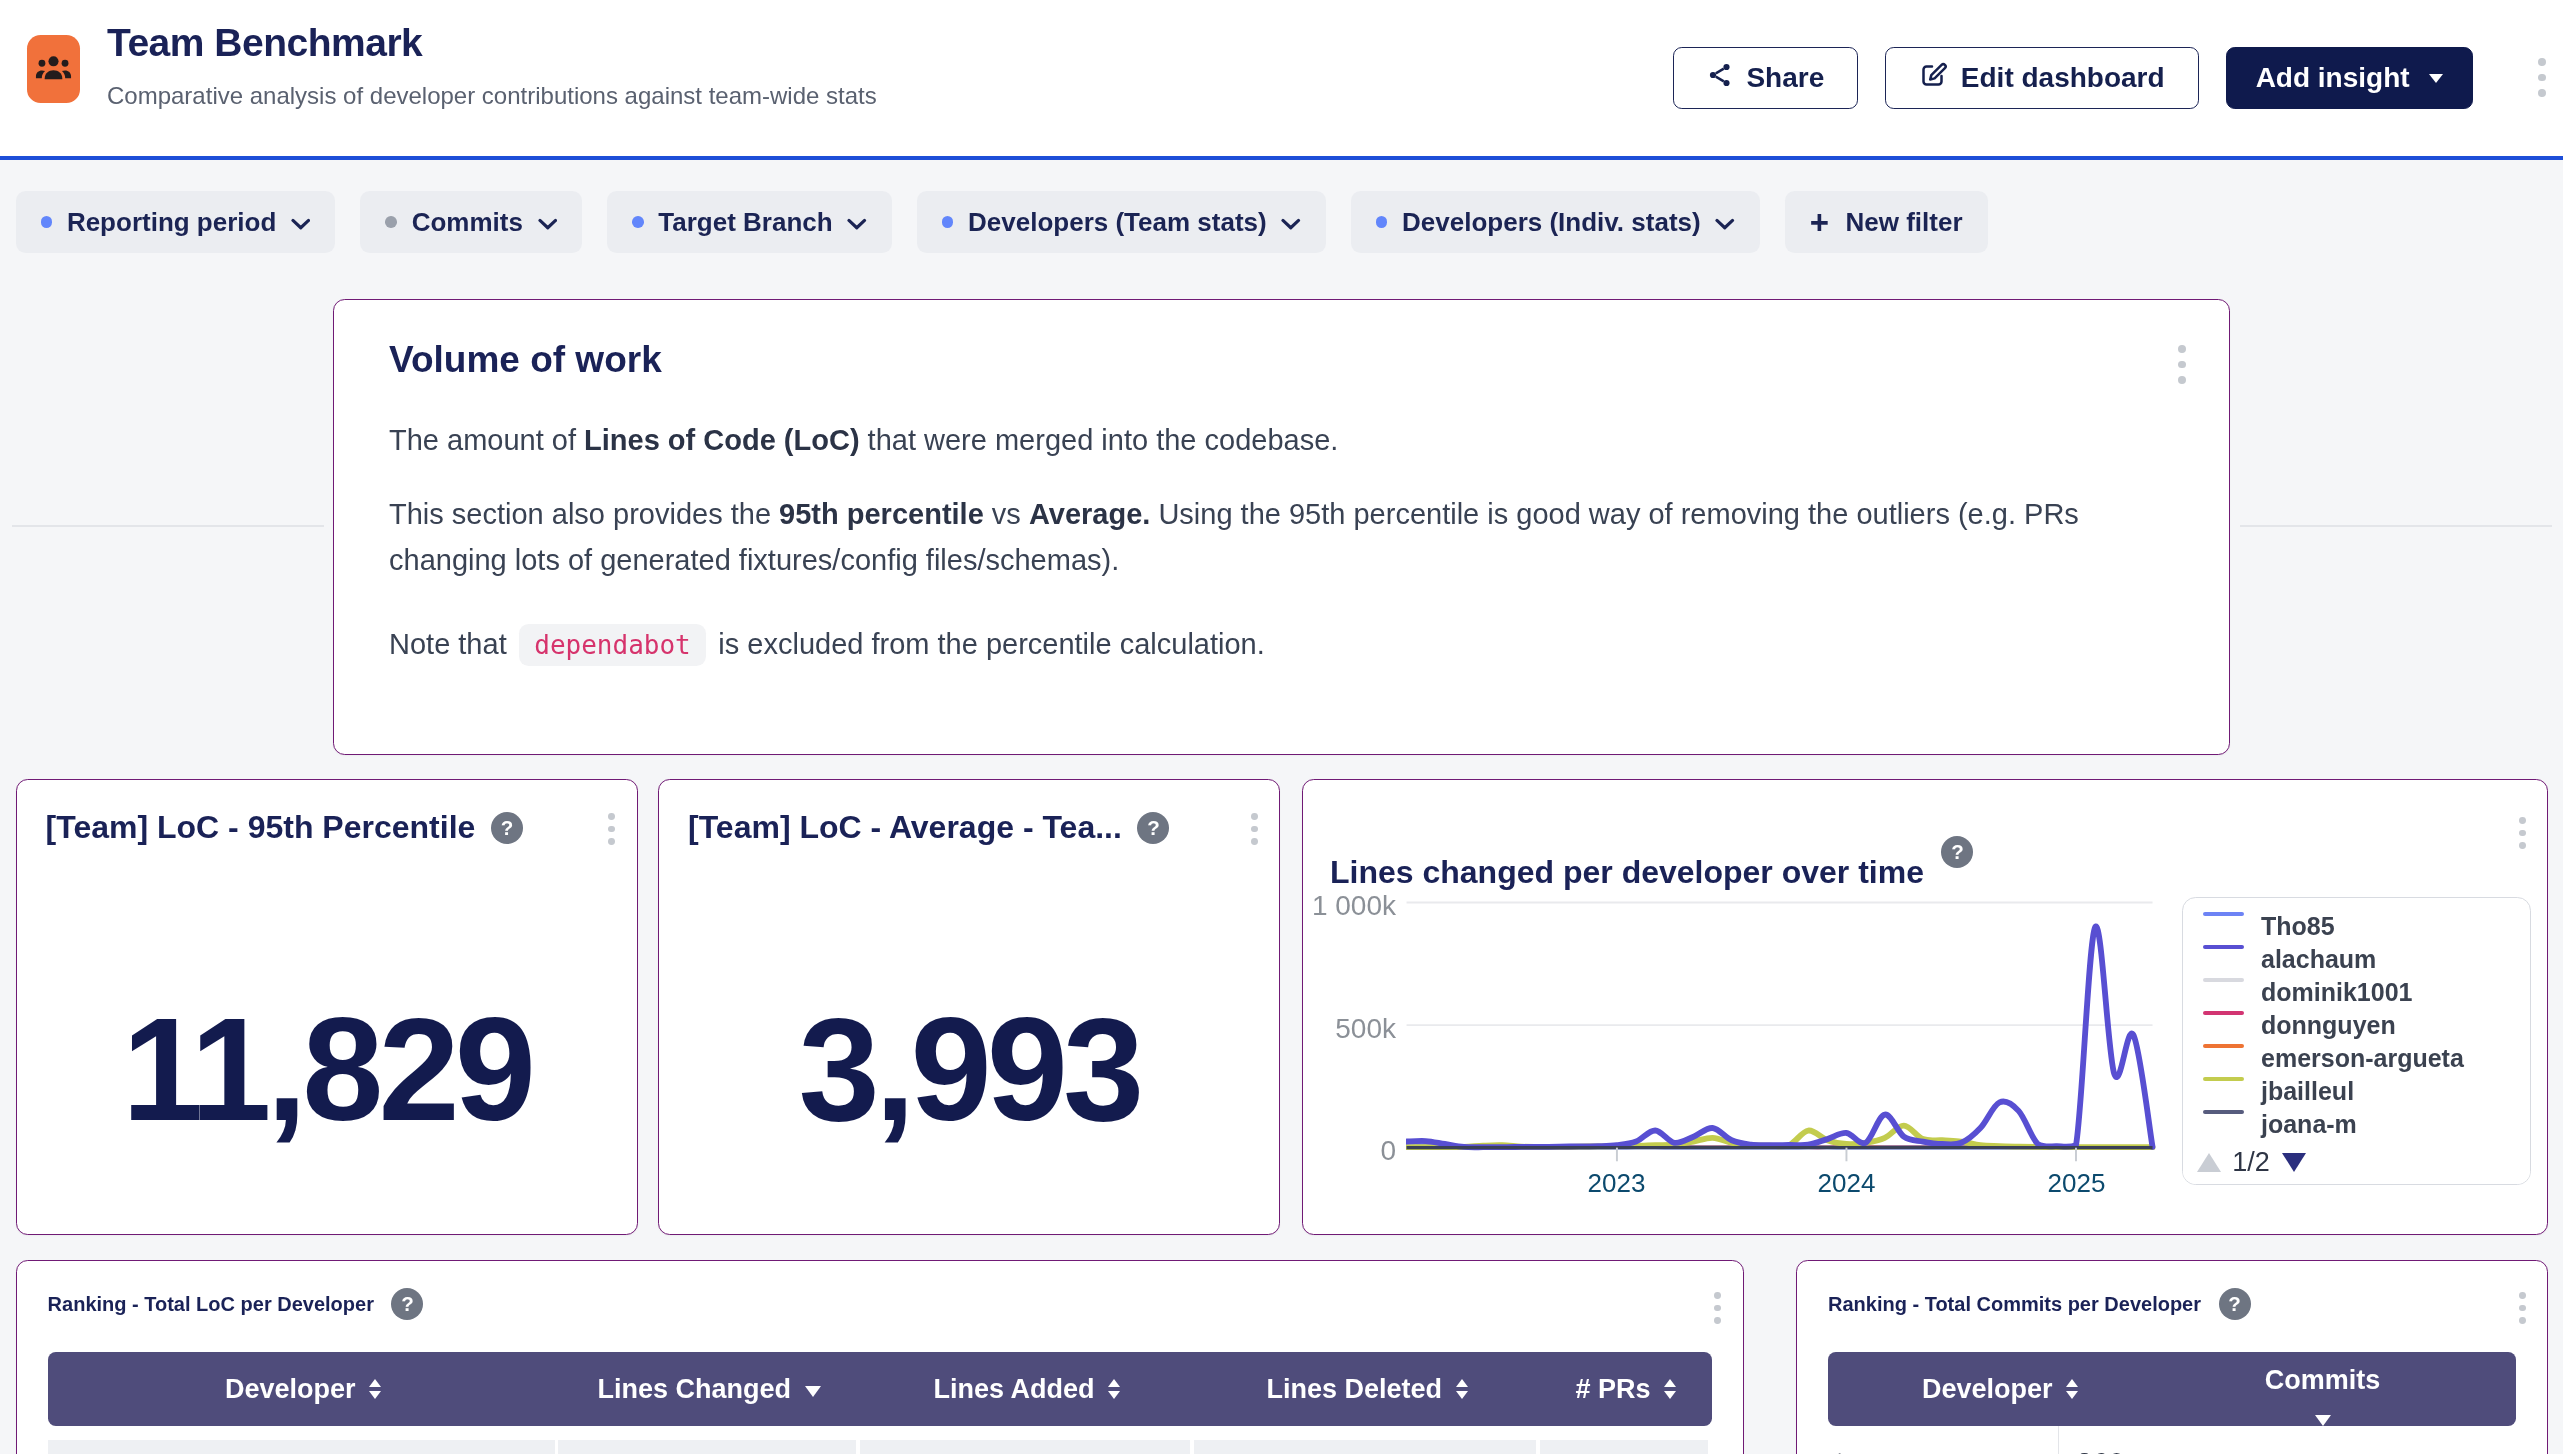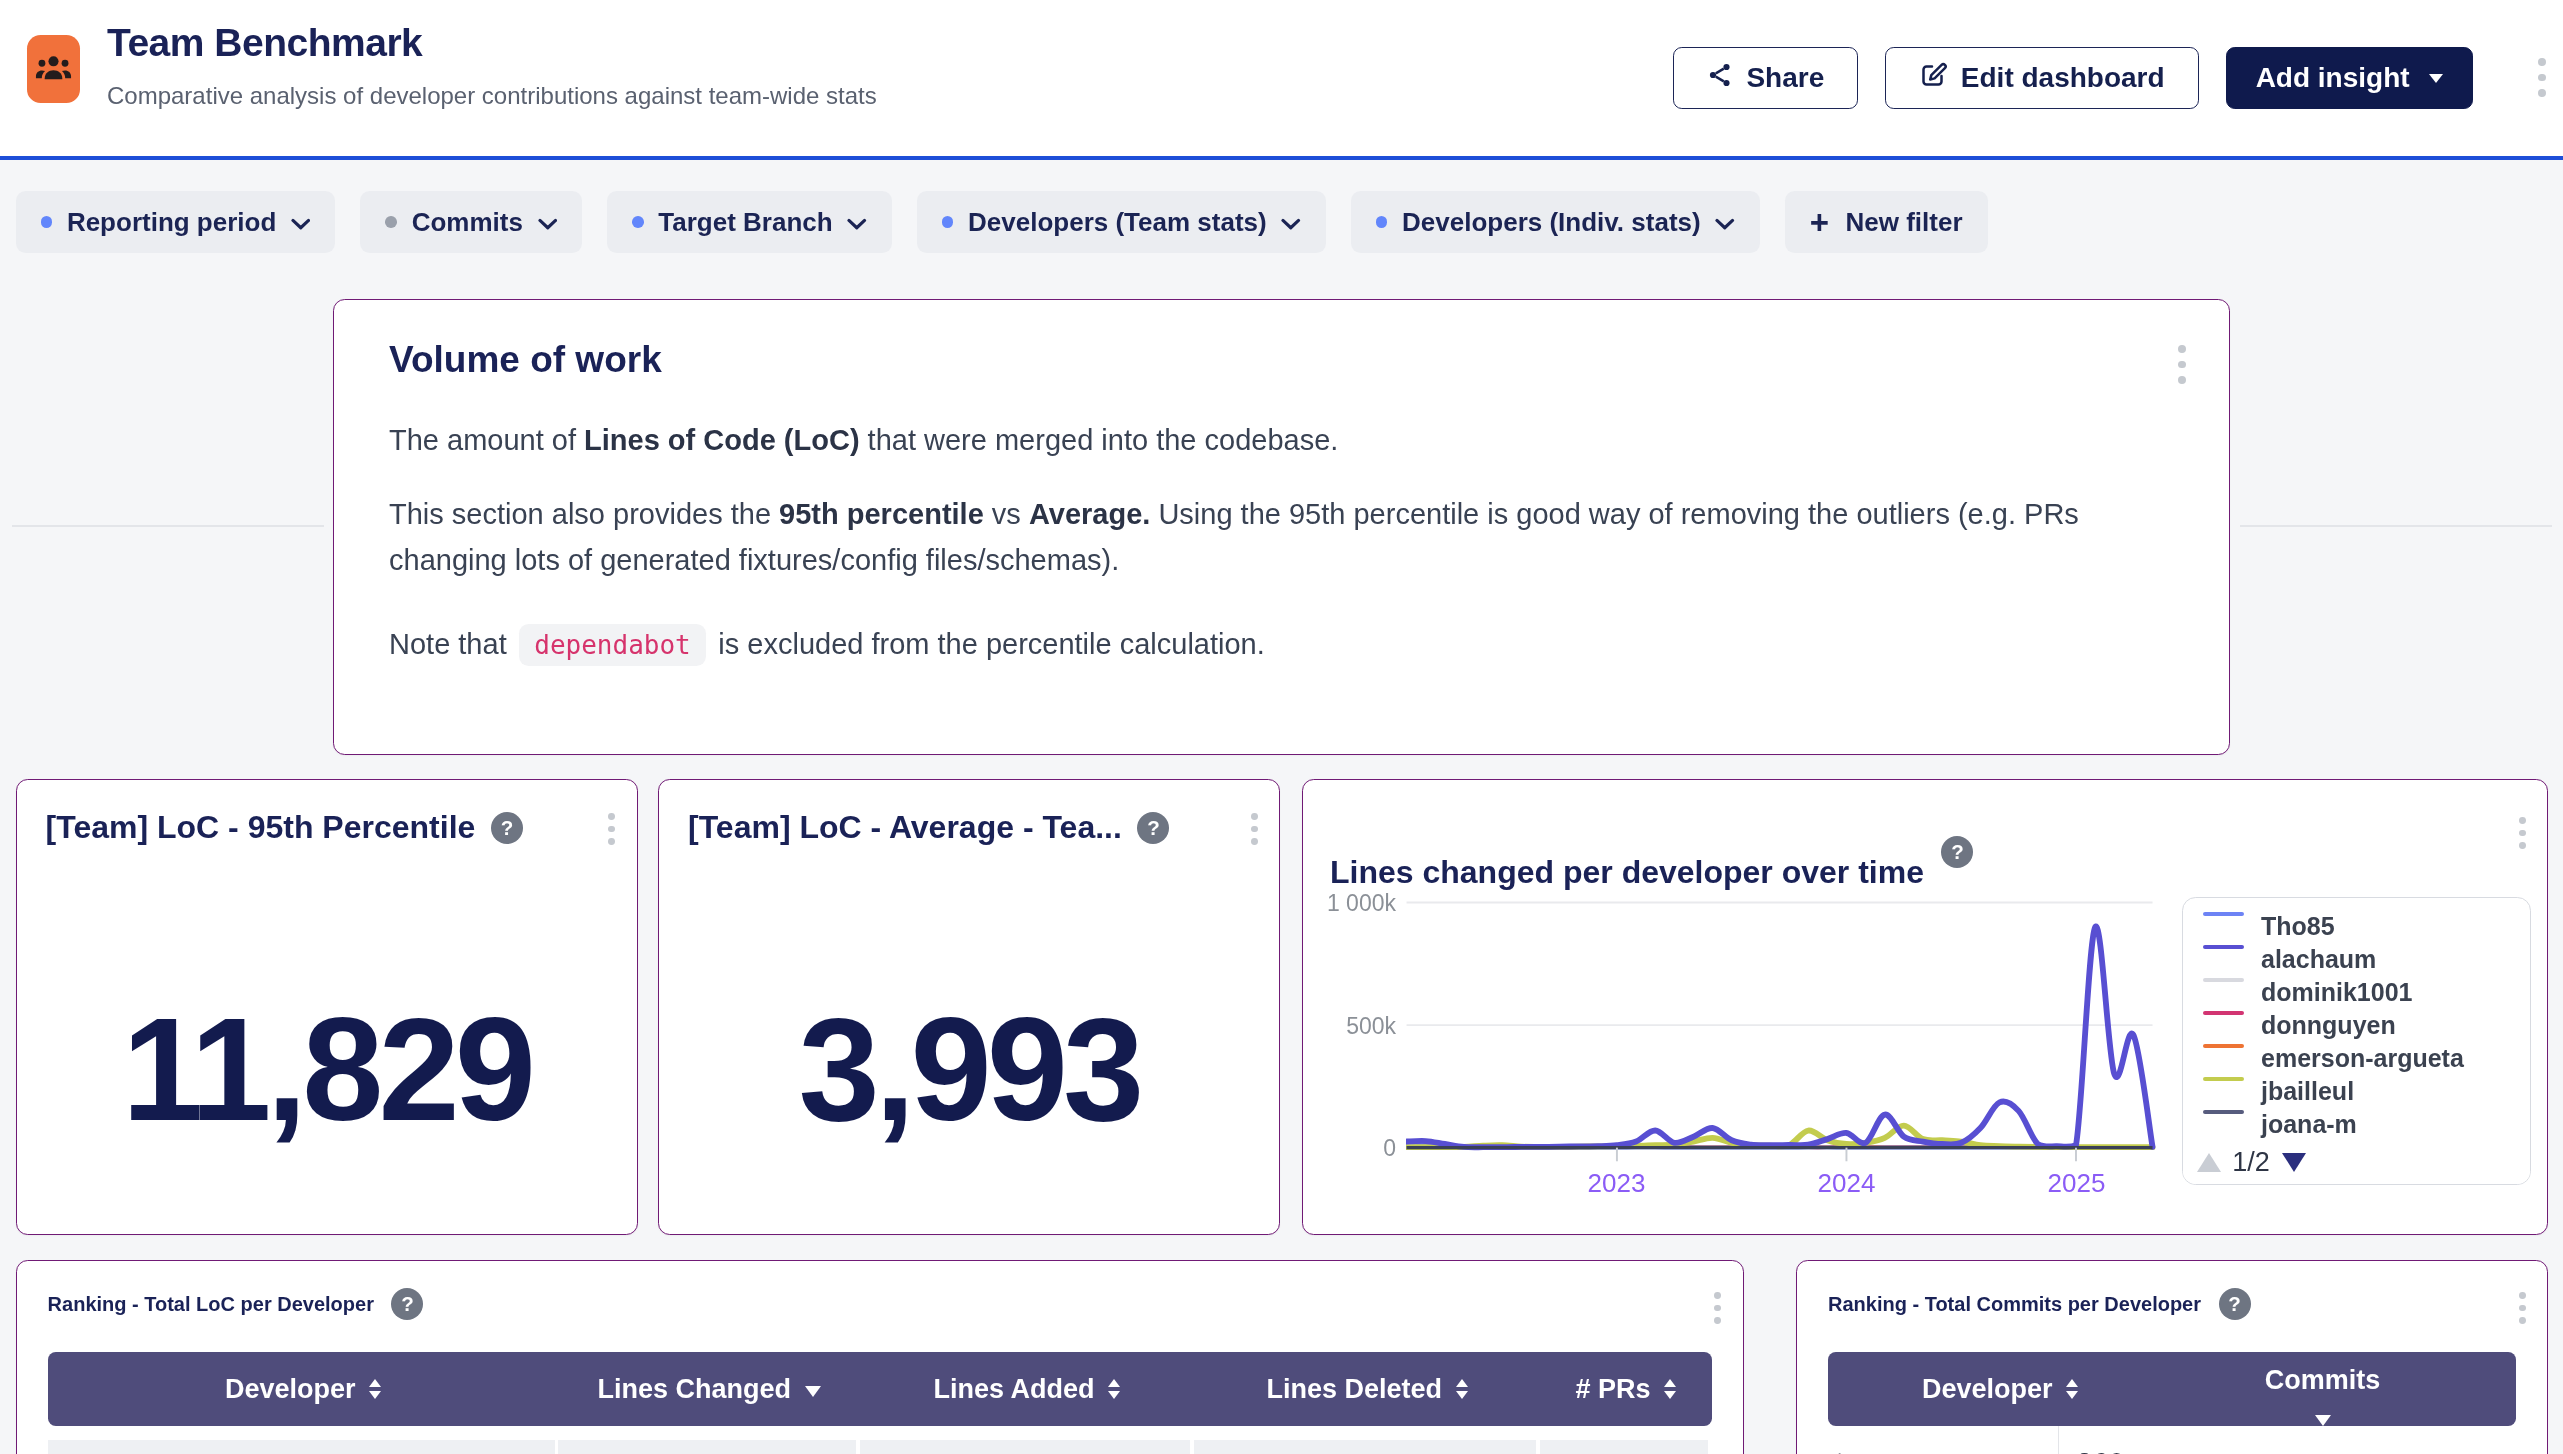--- a/index.html
+++ b/index.html
@@ -50,22 +50,22 @@
   .mc-head { position: absolute; left: 29px; top: 29px; right: 64px; display: flex; align-items: center; gap: 15.6px; }
   .mc-title { font-size: 32px; font-weight: 700; color: #1a2257; white-space: nowrap; overflow: hidden; }
   .mc-kebab { position: absolute; right: 21.4px; top: 33px; }
   .mc-value { position: absolute; left: 0; right: 0; top: 206px; text-align: center; font-size: 146px; font-weight: 700; color: #131b4e; letter-spacing: -4.9px; }
 
   
   .chart-card { left: 1302px; top: 779px; width: 1246px; height: 456px; }
   .cc-head { position: absolute; left: 27px; top: 33px; display: flex; align-items: center; gap: 17.5px; }
   .cc-title { font-size: 32px; font-weight: 700; color: #1a2257; margin-top: 41px; }
   .cc-kebab { position: absolute; right: 21.4px; top: 37px; }
-  .ylabel { position: absolute; width: 93px; text-align: right; font-size: 23px; color: #8b9097; }
-  .xlabel { position: absolute; width: 117px; text-align: center; font-size: 26px; color: #8b5cf6; top: 388px; }
+  .ylabel { position: absolute; width: 93px; text-align: right; font-size: 28px; color: #8b9097; }
+  .xlabel { position: absolute; width: 117px; text-align: center; font-size: 26px; color: #0c4a6e; top: 388px; }
   .plot { position: absolute; left: 103px; top: 107px; }
   .legend { position: absolute; left: 879px; top: 117px; width: 349px; height: 288px; border: 1.9px solid #d8dbe1; border-radius: 13.6px; background: #fff; overflow: hidden; }
   .legend-items { position: absolute; left: 19.5px; top: 13.6px; right: 9.7px; height: 245px; overflow: hidden; display: flex; flex-direction: column; gap: 1px; }
   .legend-row { display: flex; gap: 17.5px; height: 32px; flex: none; cursor: pointer; }
   .legend-line { width: 41px; height: 4.9px; border-radius: 2.9px; flex: none; }
   .legend-name { font-size: 25px; font-weight: 600; color: #3b4250; white-space: nowrap; }
   .legend-pager { position: absolute; left: 0; right: 0; bottom: 0; height: 43px; background: #fff; display: flex; align-items: center; gap: 11.7px; padding-left: 13.6px; }
   .pg-up { width: 0; height: 0; border-left: 12.7px solid transparent; border-right: 12.7px solid transparent; border-bottom: 19.5px solid #c9cdd4; cursor: pointer; }
   .pg-down { width: 0; height: 0; border-left: 12.7px solid transparent; border-right: 12.7px solid transparent; border-top: 19.5px solid #2b2f7e; cursor: pointer; }
   .pg-text { font-size: 27px; color: #2e3545; }

